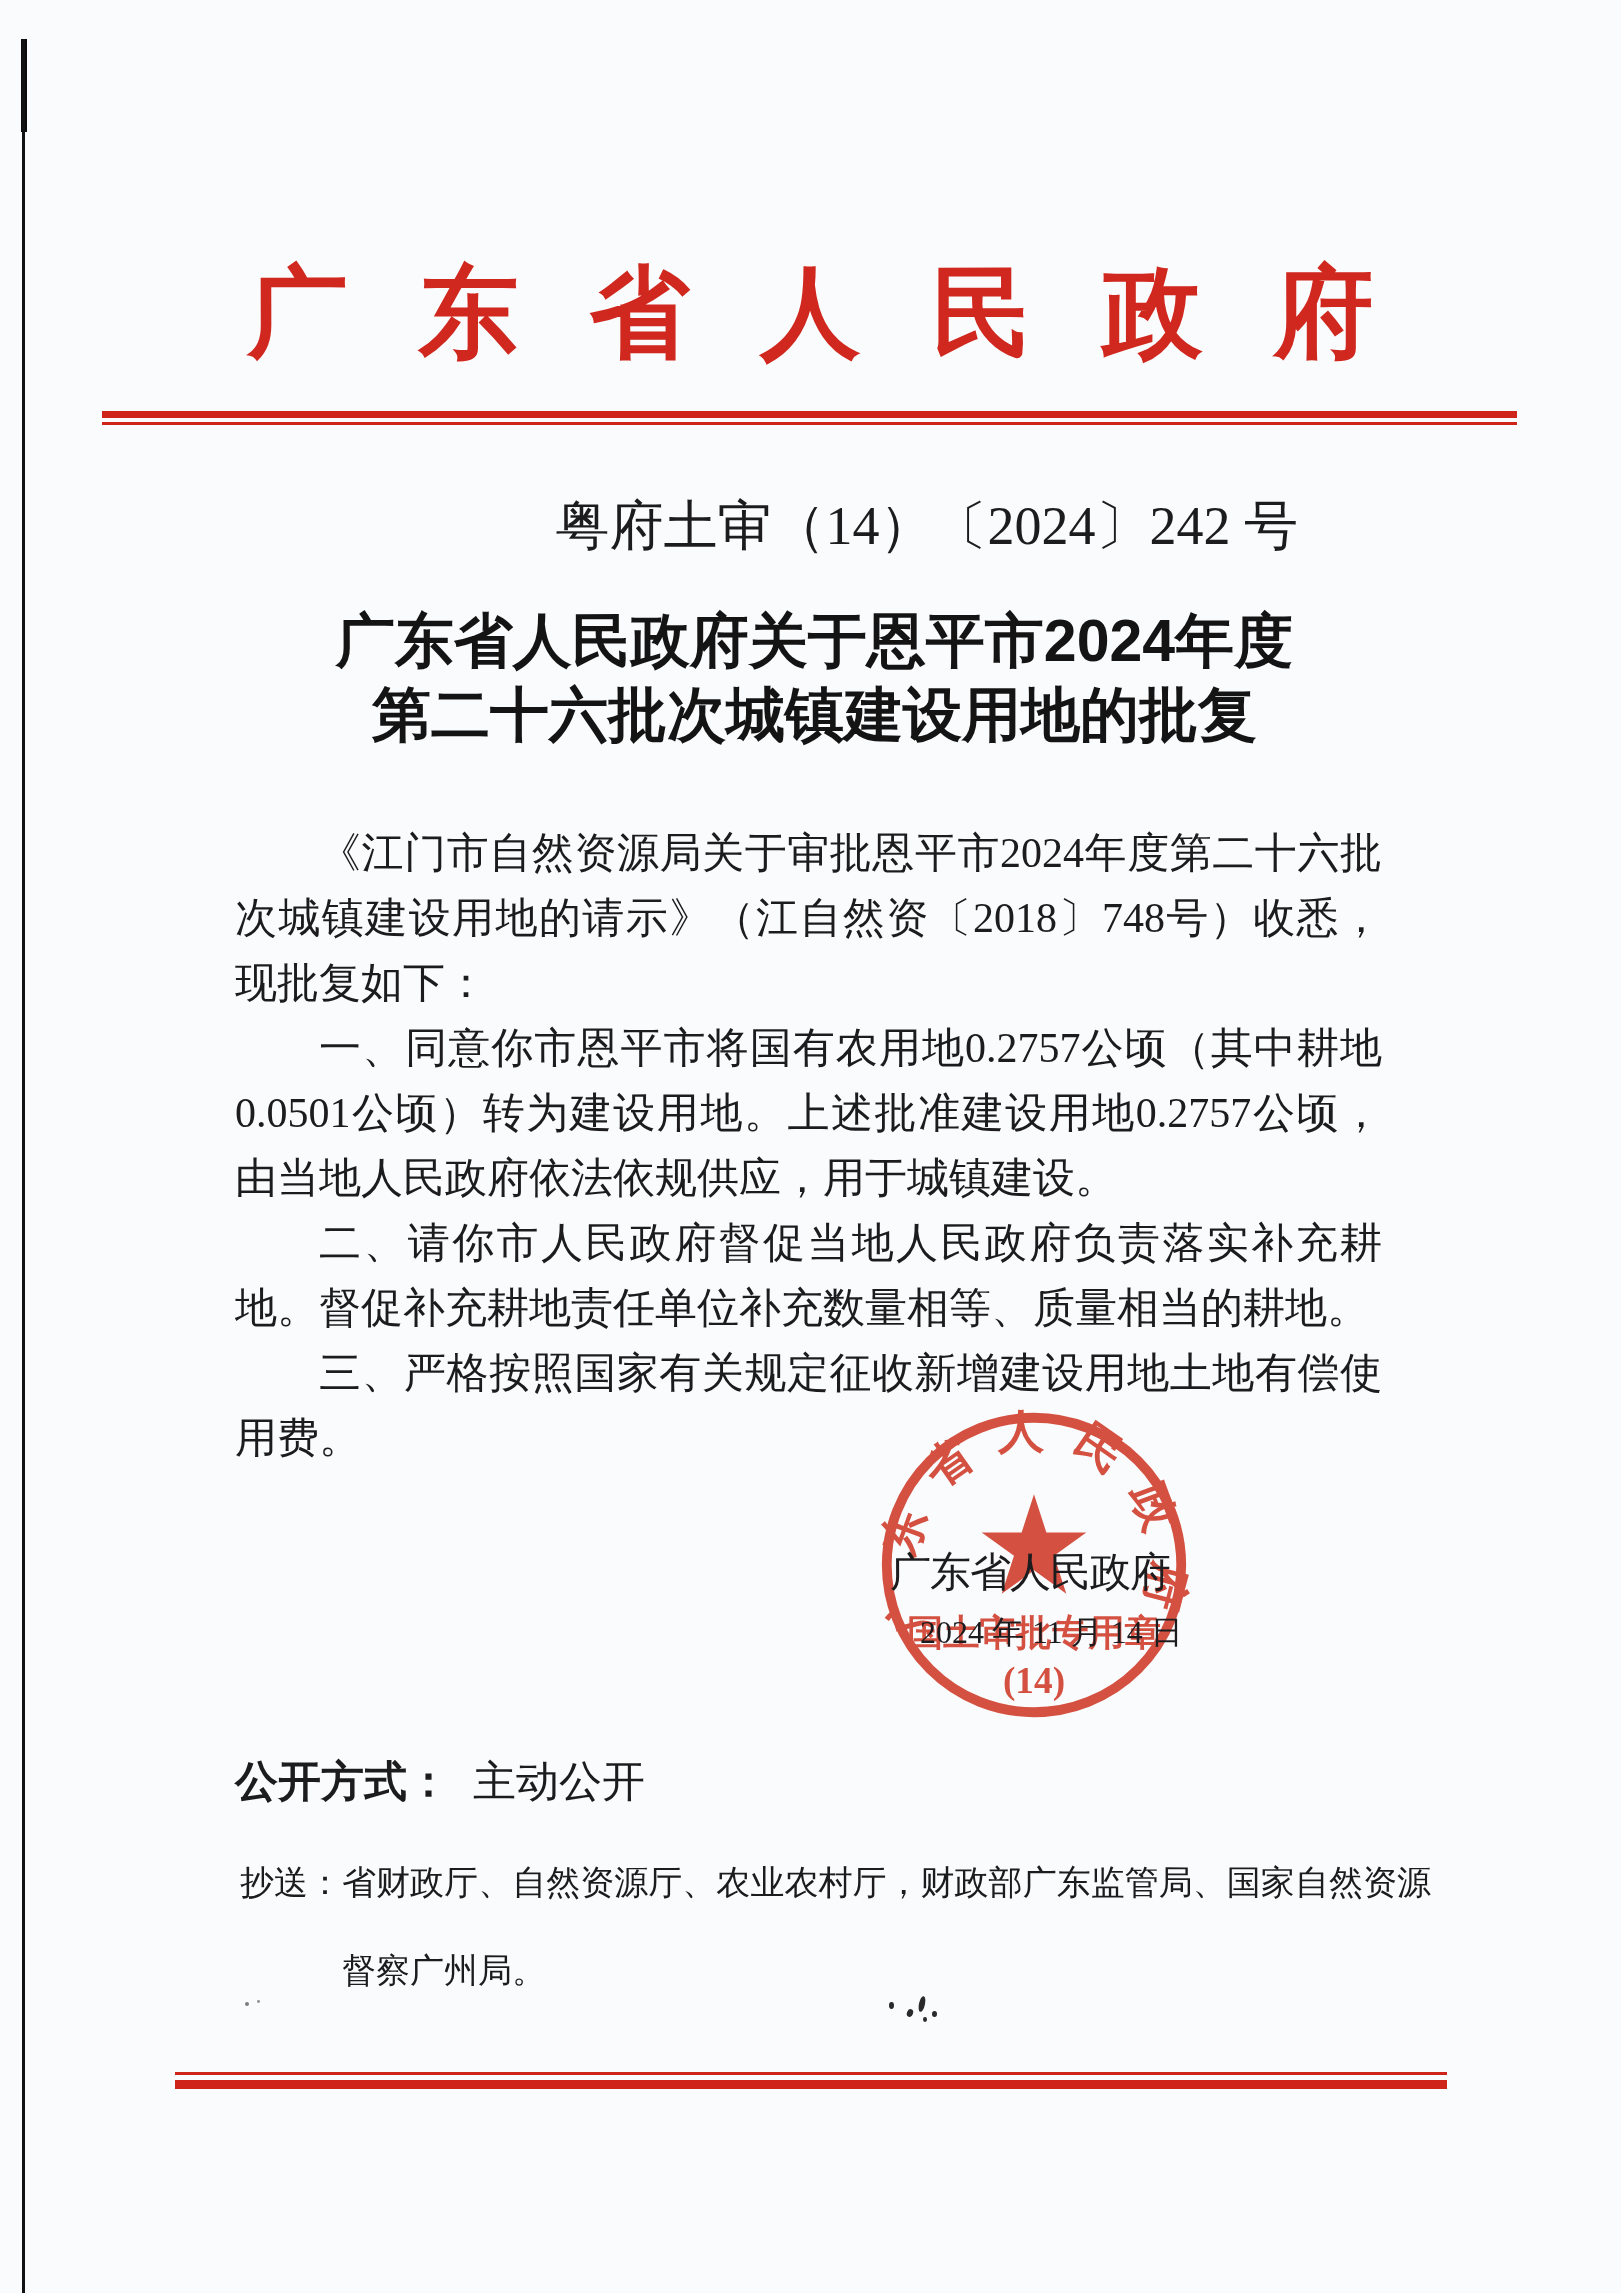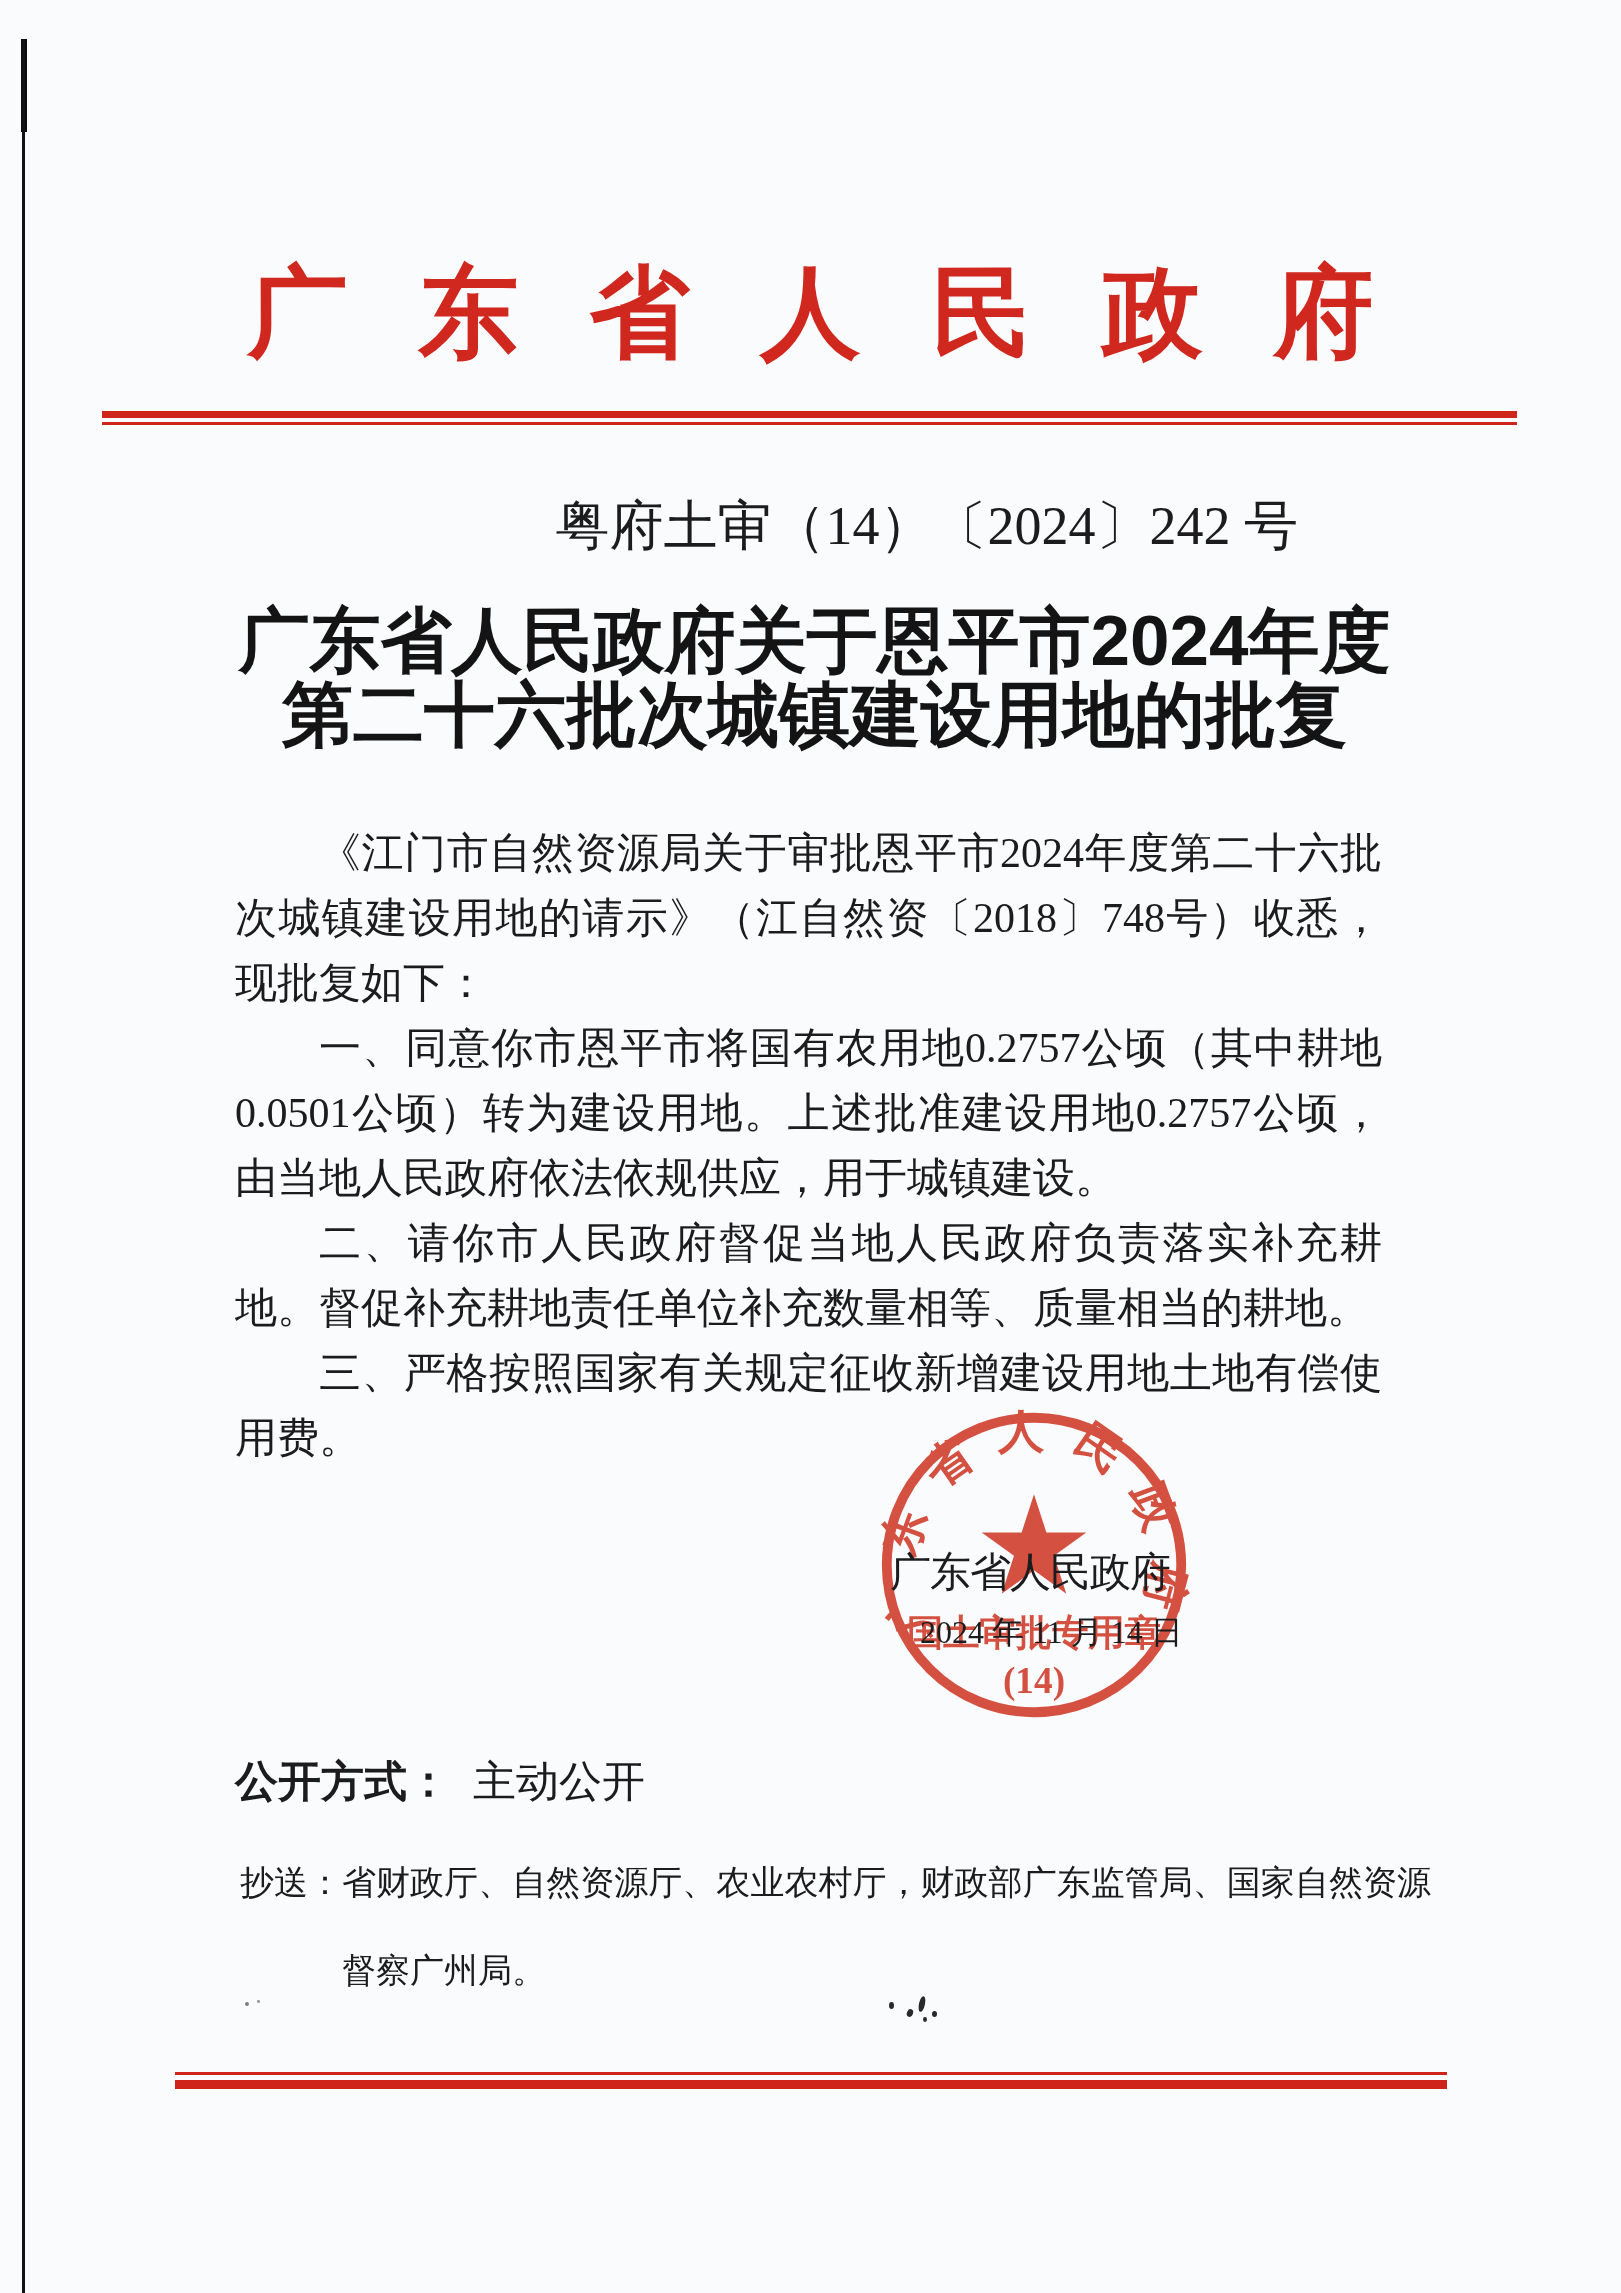--- a/index.html
+++ b/index.html
@@ -36,21 +36,21 @@
   .doc-number{
     position:absolute;top:490px;left:0;right:323px;
     text-align:right;
     font-size:54px;
     white-space:nowrap;
   }
 
   .doc-title{
     position:absolute;top:604px;left:0;right:0;
     text-align:center;
-    font-size:71px;line-height:74px;
+    font-size:59px;line-height:74px;
     font-weight:bold;
     font-family:"Liberation Sans","DejaVu Sans",sans-serif;
     color:#141414;
     padding-left:8px;
   }
 
   .body-text{
     position:absolute;top:821px;left:235px;width:1147px;
     font-size:42px;line-height:65px;
     text-align:justify;

